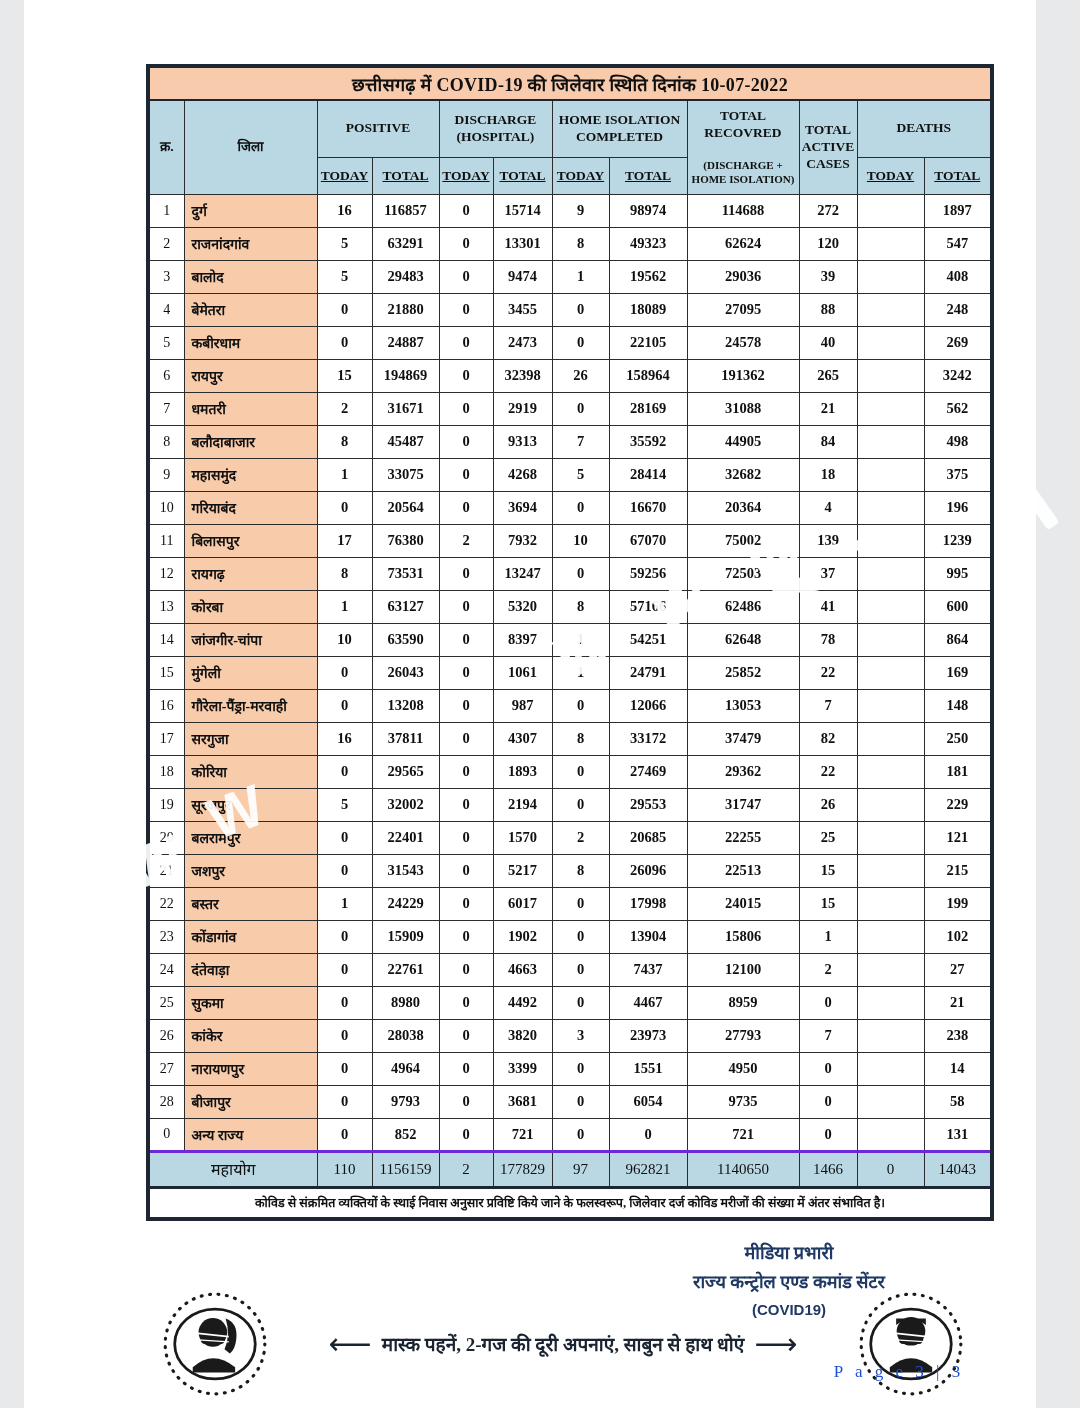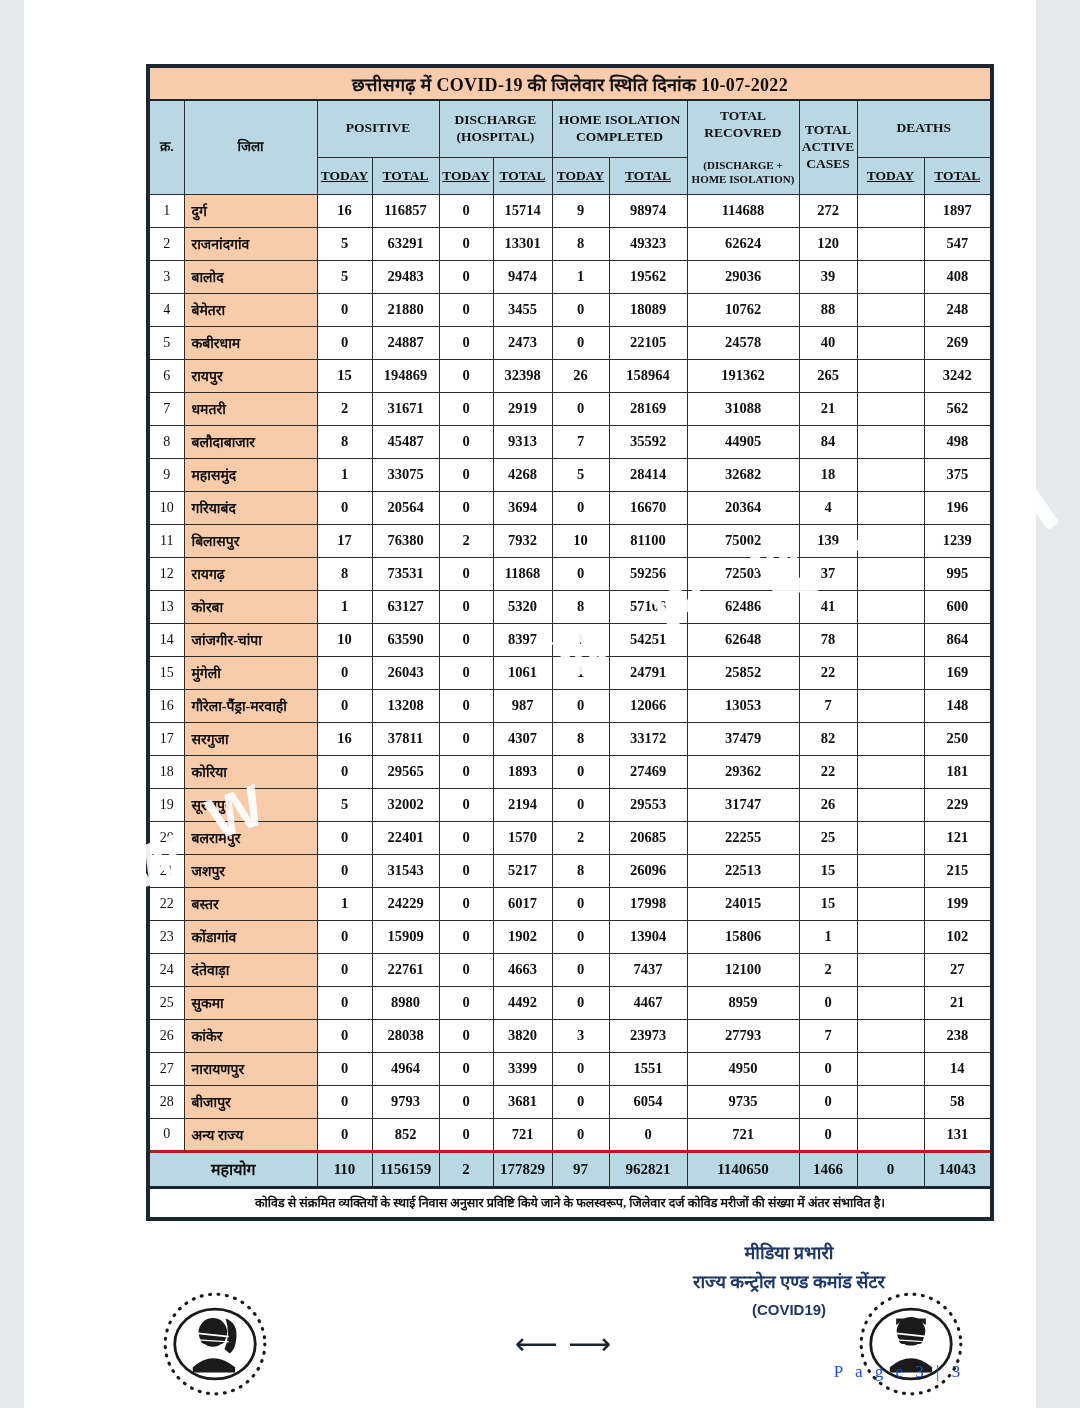--- a/index.html
+++ b/index.html
@@ -33,22 +33,22 @@
   tr.sub-row th{background:#b9d8e3;height:37px;font-size:13.5px;font-weight:bold;text-decoration:underline;}
   th .sub{display:block;font-size:11px;font-weight:bold;margin-top:18px;}
   tbody td{height:33px;background:#ffffff;}
   td.sn{font-size:14px;font-weight:normal;}
   td.district{
     background:#f8ccab;text-align:left;padding-left:7px;
     font-size:14px;font-weight:bold;white-space:nowrap;
   }
   td.num{font-size:14.5px;font-weight:bold;}
   tr.total-row th, tr.total-row td{
-    background:#b9d8e3;height:36px;font-weight:bold;
-    border-top:3px solid #b91c1c;border-bottom:3px solid #1d2733;
+    background:#b9d8e3;height:36px;font-weight:normal;
+    border-top:3px solid #6d28d9;border-bottom:3px solid #1d2733;
   }
   tr.total-row th{font-size:16px;}
   tr.total-row td{font-size:15px;}
   tr.note-row td{
     height:32px;font-size:12.5px;font-weight:bold;background:#ffffff;
     white-space:normal;line-height:1.15;
   }
   
   .signature{
     position:absolute;left:600px;top:1238px;width:330px;z-index:3;
@@ -176,21 +176,21 @@
           </tr>
           <tr>
             <td class="sn">4</td>
             <td class="district">बेमेतरा</td>
             <td class="num">0</td>
             <td class="num">21880</td>
             <td class="num">0</td>
             <td class="num">3455</td>
             <td class="num">0</td>
             <td class="num">18089</td>
-            <td class="num">10762</td>
+            <td class="num">27095</td>
             <td class="num">88</td>
             <td class="num"></td>
             <td class="num">248</td>
           </tr>
           <tr>
             <td class="sn">5</td>
             <td class="district">कबीरधाम</td>
             <td class="num">0</td>
             <td class="num">24887</td>
             <td class="num">0</td>
@@ -273,33 +273,33 @@
             <td class="num">196</td>
           </tr>
           <tr>
             <td class="sn">11</td>
             <td class="district">बिलासपुर</td>
             <td class="num">17</td>
             <td class="num">76380</td>
             <td class="num">2</td>
             <td class="num">7932</td>
             <td class="num">10</td>
-            <td class="num">81100</td>
+            <td class="num">67070</td>
             <td class="num">75002</td>
             <td class="num">139</td>
             <td class="num"></td>
             <td class="num">1239</td>
           </tr>
           <tr>
             <td class="sn">12</td>
             <td class="district">रायगढ़</td>
             <td class="num">8</td>
             <td class="num">73531</td>
             <td class="num">0</td>
-            <td class="num">11868</td>
+            <td class="num">13247</td>
             <td class="num">0</td>
             <td class="num">59256</td>
             <td class="num">72503</td>
             <td class="num">37</td>
             <td class="num"></td>
             <td class="num">995</td>
           </tr>
           <tr>
             <td class="sn">13</td>
             <td class="district">कोरबा</td>
@@ -570,20 +570,21 @@
       <ellipse cx="50" cy="50" rx="38" ry="33" fill="none" stroke="#1a1a1a" stroke-width="2.6"></ellipse>
       <path d="M60 26 q12 4 10 20 q-1 9 -6 13 l-5 -4 q6 -14 1 -29 z" fill="#1a1a1a"></path>
       <circle cx="48" cy="39" r="13.5" fill="#1a1a1a"></circle>
       <rect x="36.5" y="38" width="23" height="12" rx="4" fill="#1a1a1a"></rect>
       <line x1="34" y1="40" x2="63" y2="43" stroke="#ffffff" stroke-width="1.6"></line>
       <line x1="34" y1="46" x2="63" y2="48" stroke="#ffffff" stroke-width="1.2"></line>
       <path d="M29 72 q19 -17 40 0 l0 5 -40 0 z" fill="#1a1a1a"></path>
     </svg>
     <div class="tagline-mid">
       <span class="arrow">⟵</span>
+      <span class="tagline-text">मास्क पहनें, 2-गज की दूरी अपनाएं, साबुन से हाथ धोएं</span>
       <span class="arrow">⟶</span>
     </div>
     <svg class="badge" viewBox="0 0 100 100" aria-hidden="true">
       <circle cx="50" cy="50" r="47" fill="none" stroke="#1a1a1a" stroke-width="3" stroke-dasharray="0.8 7.2" stroke-linecap="round"></circle>
       <ellipse cx="50" cy="50" rx="38" ry="33" fill="none" stroke="#1a1a1a" stroke-width="2.6"></ellipse>
       <circle cx="50" cy="38" r="13.5" fill="#1a1a1a"></circle>
       <path d="M36 32 q14 -10 28 0 l0 -6 -28 0 z" fill="#1a1a1a"></path>
       <rect x="38.5" y="38" width="23" height="12" rx="4" fill="#1a1a1a"></rect>
       <line x1="36" y1="40" x2="65" y2="43" stroke="#ffffff" stroke-width="1.6"></line>
       <line x1="36" y1="46" x2="65" y2="48" stroke="#ffffff" stroke-width="1.2"></line>

